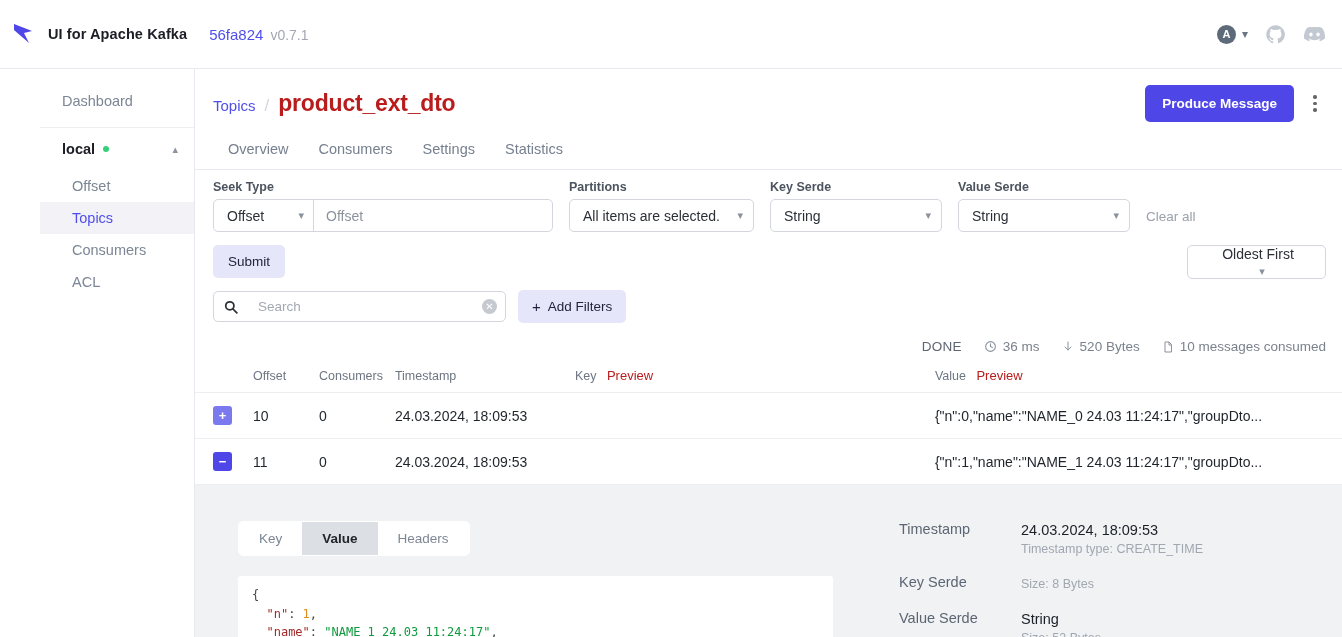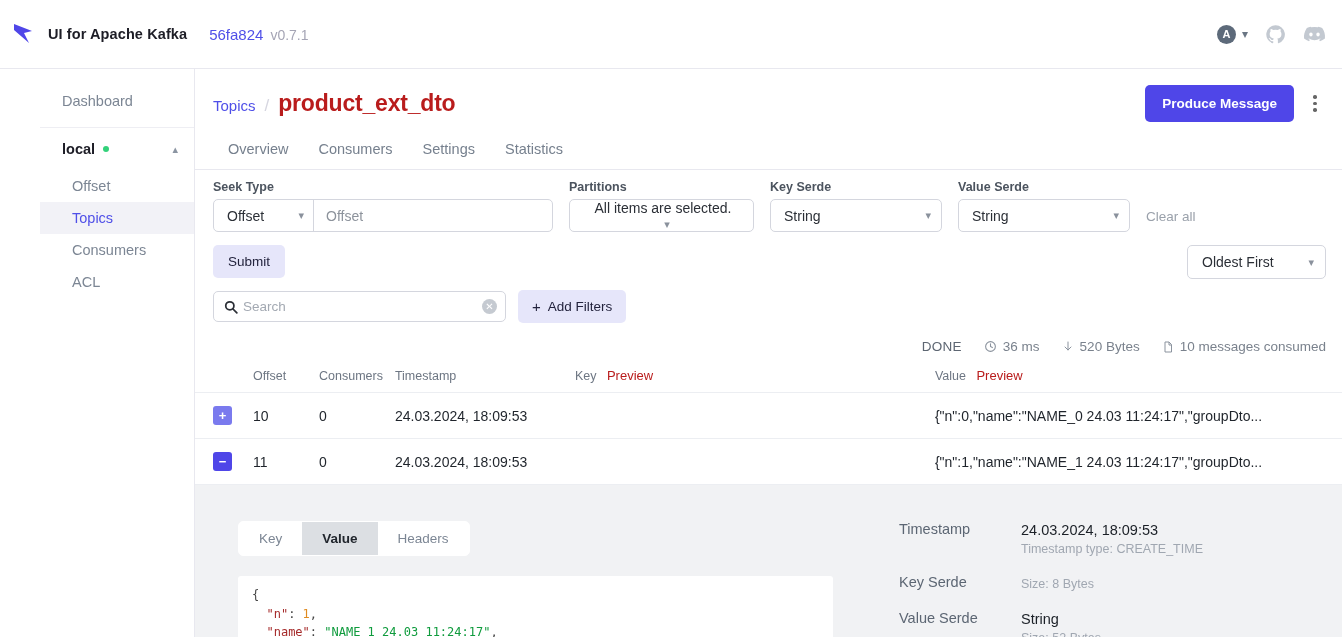--- a/index.html
+++ b/index.html
@@ -129,43 +129,43 @@
   .seek-input {
     flex: 1; border: none; outline: none; background: transparent;
     font-size: 14px; color: #2b2f36; padding: 0 12px;
     font-family: inherit;
   }
   .seek-input::placeholder { color: #8d939c; }
   .sel-box {
     display: flex; align-items: center; justify-content: space-between;
     padding: 0 10px 0 13px; font-size: 14px; color: #2b2f36; cursor: pointer;
   }
-  .w-partitions { width: 185px; flex-direction: column; }
+  .w-partitions { width: 185px; }
   .w-serde { width: 172px; }
   .chev { color: #8a919c; font-size: 11px; margin-left: 8px; }
   .clear-all { font-size: 13.5px; color: #9aa1ab; cursor: pointer; padding-bottom: 8px; }
 
   .row2 { display: flex; align-items: flex-start; margin-top: 13px; }
   .btn-soft {
     background: #e6e6fa; color: #23233d; border: none; border-radius: 5px;
     font-size: 13.5px; padding: 9px 15px; cursor: pointer; font-family: inherit;
   }
   .sort-select {
     margin-left: auto; margin-right: 2px;
     width: 139px; height: 34px;
     border: 1px solid #d4d6de; border-radius: 5px; background: #fff;
     display: flex; align-items: center; justify-content: space-between;
-    padding: 0 11px 0 14px; font-size: 14px; color: #2b2f36; cursor: pointer;
+    padding: 0 11px 0 14px; font-size: 14px; color: #2b2f36; cursor: pointer; flex-direction: column;
   }
 
   .row3 { display: flex; align-items: center; gap: 12px; margin-top: 11px; }
   .search-box {
     width: 293px; height: 31px;
     border: 1px solid #d4d6de; border-radius: 5px; background: #fff;
-    display: flex; align-items: center; padding: 0 8px 0 10px; gap: 5px;
+    display: flex; align-items: center; padding: 0 8px 0 10px; gap: 20px;
   }
   .search-input {
     flex: 1; border: none; outline: none; font-size: 13.5px;
     background: transparent; font-family: inherit; color: #2b2f36;
   }
   .search-input::placeholder { color: #a3a9b2; }
   .clear-x {
     width: 15px; height: 15px; border-radius: 50%; background: #c5cad1;
     color: #fff; font-size: 10px; line-height: 15px; text-align: center;
     cursor: pointer; flex: none;

